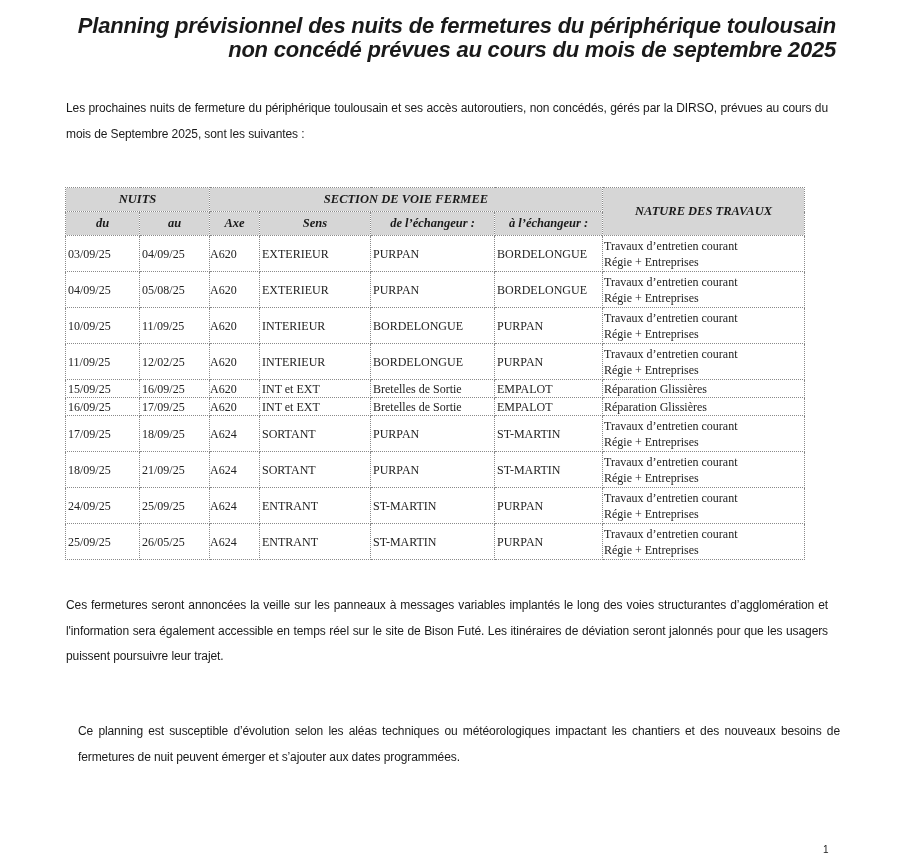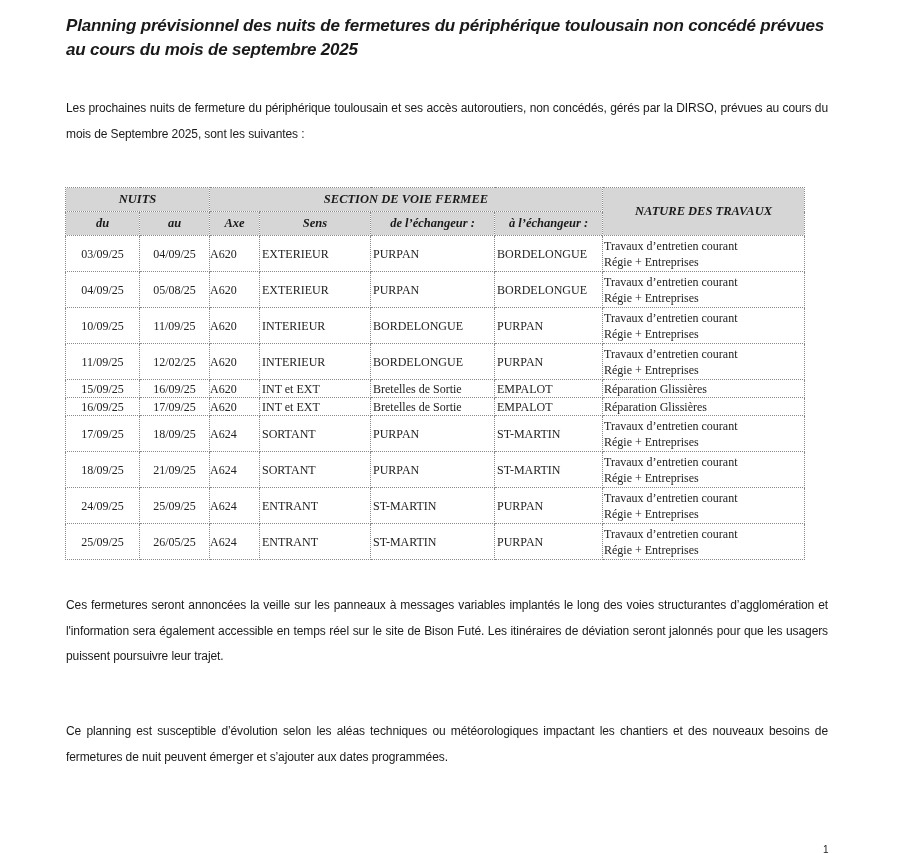--- a/index.html
+++ b/index.html
@@ -1,32 +1,32 @@
 <!DOCTYPE html>
 <html><head>
 <meta charset="utf-8">
 <style>
   html, body { margin: 0; padding: 0; background: #ffffff; }
   body { width: 898px; height: 853px; position: relative; overflow: hidden;
          font-family: "Liberation Sans", sans-serif; color: #1a1a1a; }
   .title { position: absolute; left: 66px; top: 14px; width: 770px;
            font-family: "Liberation Sans", sans-serif; font-weight: bold; font-style: italic;
-           font-size: 17px; line-height: 24px; letter-spacing: -0.2px; }
+           font-size: 22px; line-height: 24px; letter-spacing: -0.2px; text-align: right; }
   .para { position: absolute; left: 66px; width: 762px; font-size: 12px; line-height: 25.5px;
           text-align: justify; text-align-last: left; letter-spacing: -0.1px; }
   #p1 { top: 96px; }
   #p2 { top: 593px; }
-  #p3 { top: 719px; }
+  #p3 { top: 719px; margin-left: 12px; }
   table { position: absolute; left: 65px; top: 187px; border-collapse: collapse;
           font-family: Liberation Serif, serif; font-size: 12px; table-layout: fixed; }
   td, th { border: 1px dotted #8a8a8a; padding: 0 2px; white-space: nowrap; overflow: hidden; }
   th { background: #d6d6d6; font-style: italic; font-weight: bold; font-size: 12.5px; height: 23px; }
   td { height: 35px; line-height: 16px; color: #222; }
   tr.single td { height: 17px; }
-  td.date { text-align: center; padding-right: 2px; }
+  td.date { text-align: left; padding-right: 2px; }
   td.axe { padding-left: 0; }
   td.nature { font-size: 12px; line-height: 16px; padding-left: 1px; }
   .page-num { position: absolute; left: 823px; top: 844px; font-size: 10px; }
 </style>
 </head>
 <body>
 
 <div class="title">Planning prévisionnel des nuits de fermetures du périphérique toulousain non concédé prévues au cours du mois de septembre 2025</div>
 <div class="para" id="p1">Les prochaines nuits de fermeture du périphérique toulousain et ses accès autoroutiers, non concédés, gérés par la DIRSO, prévues au cours du mois de Septembre 2025, sont les suivantes :</div>
 

